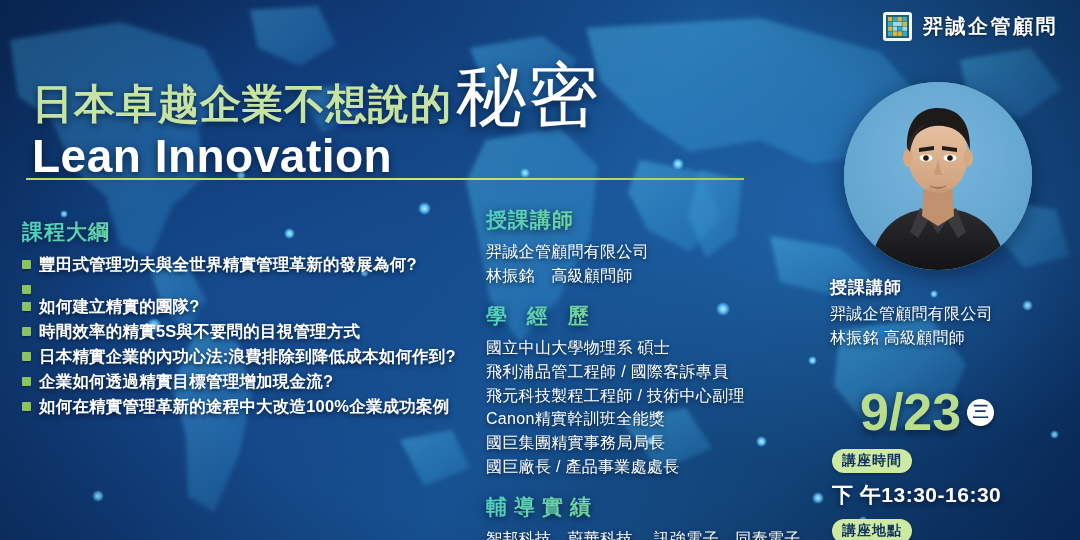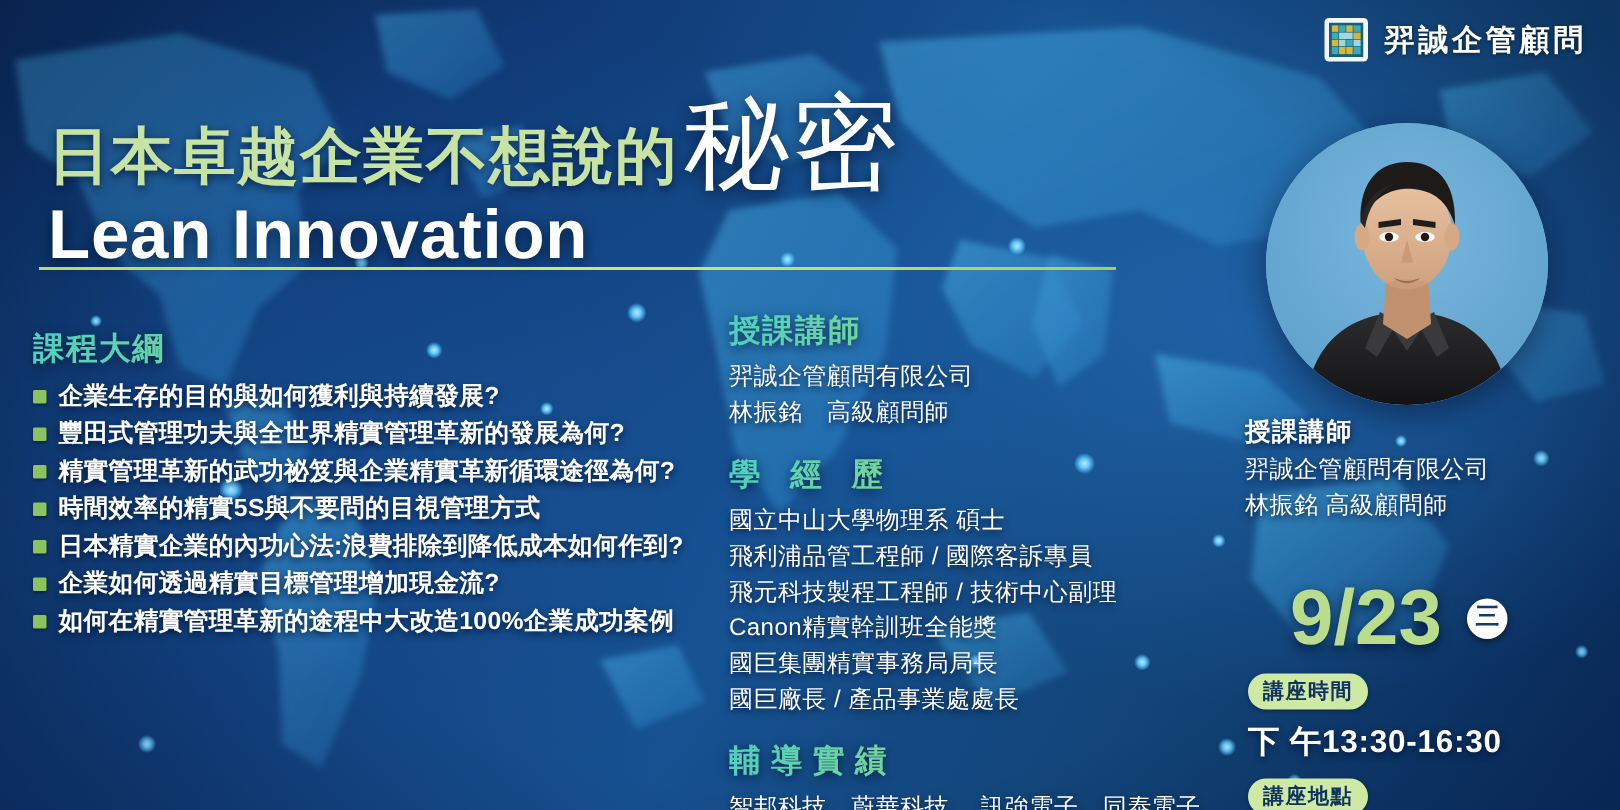--- a/index.html
+++ b/index.html
@@ -129,21 +129,21 @@
   .col-right .line{ font-size:16px; font-weight:500; }
   .rhead{
     font-size:17px; font-weight:700; color:#ffffff; letter-spacing:1px;
     margin-bottom:3px;
     text-shadow:0 2px 5px rgba(0,18,45,.85);
   }
 
   
   .datewrap{ position:absolute; left:832px; top:386px; width:248px; z-index:7; }
   .bigdate{
-    display:flex; align-items:center; gap:17px;
+    display:flex; align-items:center; gap:6px;
     margin-left:28px; line-height:1;
   }
   .bigdate-num{
     font-size:52px; font-weight:800; color:#b9dd8c;
     letter-spacing:0px;
     text-shadow:0 3px 8px rgba(0,18,45,.8);
   }
   .weekday{
     width:27px; height:27px; border-radius:50%;
     background:#ffffff; color:#163a6e;
@@ -290,29 +290,28 @@
       <span class="hl-en">Lean Innovation</span>
     </div>
   </div>
   <div class="rule"></div>
 
   <div class="col-left">
     <div class="sec-head">課程大綱</div>
     <ul class="outline">
       <li>
           <span class="bullet"></span>
-          <span>企業生存的目的與如何獲利與持續發展?</span>
-        </li>
-      <li>
-          <span class="bullet"></span>
           <span>豐田式管理功夫與全世界精實管理革新的發展為何?</span>
         </li>
       <li>
           <span class="bullet"></span>
-          <span>精實管理革新的武功祕笈與企業精實革新循環途徑為何?</span>
+        </li>
+      <li>
+          <span class="bullet"></span>
+          <span>如何建立精實的團隊?</span>
         </li>
       <li>
           <span class="bullet"></span>
           <span>時間效率的精實5S與不要問的目視管理方式</span>
         </li>
       <li>
           <span class="bullet"></span>
           <span>日本精實企業的內功心法:浪費排除到降低成本如何作到?</span>
         </li>
       <li>

